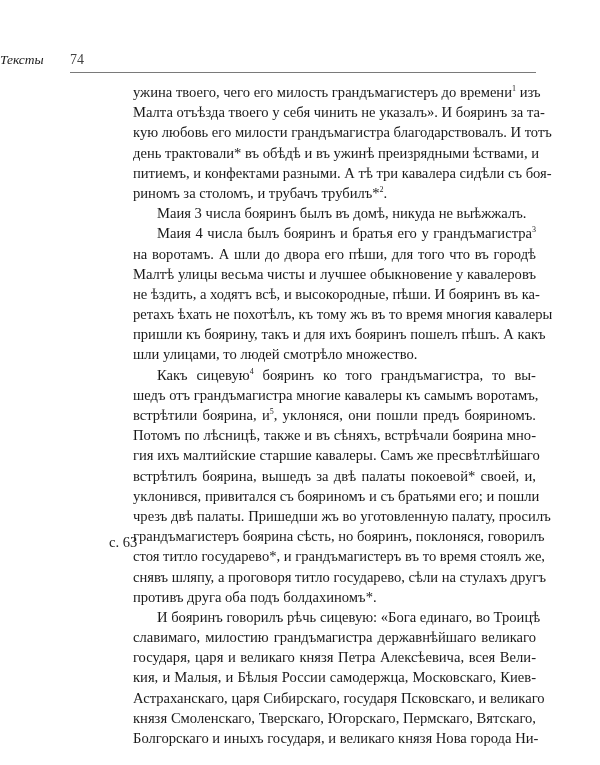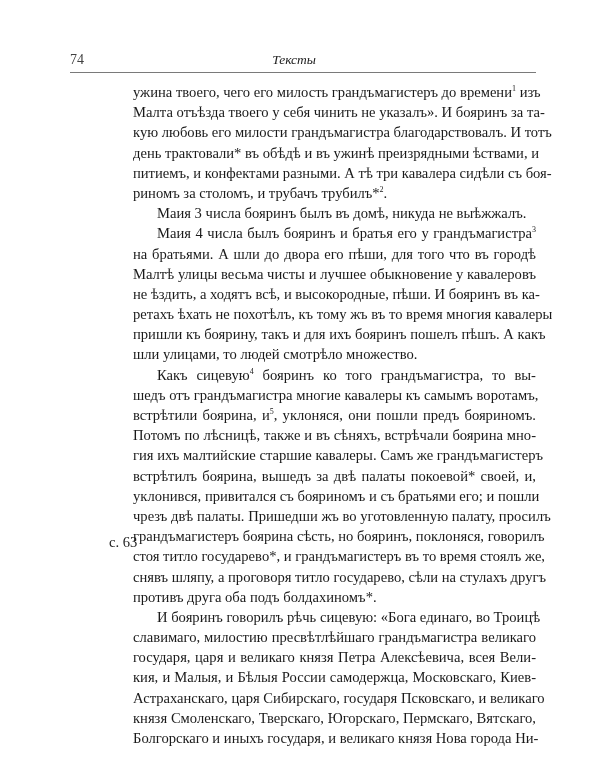--- a/index.html
+++ b/index.html
@@ -7,21 +7,21 @@
       width: 600px; height: 765px; position: relative; overflow: hidden;
       font-family: "Liberation Serif", "DejaVu Serif", serif;
       color: #1a1a1a;
     }
     .page-number {
       position: absolute; left: 70px; top: 52px;
       font-size: 14px; color: #404040;
     }
     .running-head {
       position: absolute; left: 0; width: 588px; top: 52px;
-      text-align: center; font-style: italic; font-size: 13.5px; color: #222;
+      font-style: italic; font-size: 13.5px; color: #222;
     }
     .head-rule {
       position: absolute; left: 70px; top: 72px; width: 466px; height: 0;
       border-top: 1px solid #7a7a7a;
     }
     .body-text {
       position: absolute; left: 133px; top: 82px; width: 403px;
       font-size: 14.6px; line-height: 20.2px; text-align: justify;
     }
     .body-text .line {
@@ -48,39 +48,39 @@
 
   <div class="body-text" id="body-text">
       <span class="line"><span>ужина твоего, чего его милость грандъмагистеръ до времени</span><sup>1</sup><span> изъ</span></span>
       <span class="line"><span>Малта отъѣзда твоего у себя чинить не указалъ». И бояринъ за та-</span></span>
       <span class="line"><span>кую любовь его милости грандъмагистра благодарствовалъ. И тотъ</span></span>
       <span class="line"><span>день трактовали* въ обѣдѣ и въ ужинѣ преизрядными ѣствами, и</span></span>
       <span class="line"><span>питиемъ, и конфектами разными. А тѣ три кавалера сидѣли съ боя-</span></span>
       <span class="line last"><span>риномъ за столомъ, и трубачъ трубилъ*</span><sup>2</sup><span>.</span></span>
       <span class="line indent last"><span>Маия 3 числа бояринъ былъ въ домѣ, никуда не выѣжжалъ.</span></span>
       <span class="line indent"><span>Маия 4 числа былъ бояринъ и братья его у грандъмагистра</span><sup>3</sup></span>
-      <span class="line"><span>на братьями. А шли до двора его пѣши, для того что въ городѣ</span></span>
+      <span class="line"><span>на воротамъ. А шли до двора его пѣши, для того что въ городѣ</span></span>
       <span class="line"><span>Малтѣ улицы весьма чисты и лучшее обыкновение у кавалеровъ</span></span>
       <span class="line"><span>не ѣздить, а ходятъ всѣ, и высокородные, пѣши. И бояринъ въ ка-</span></span>
       <span class="line"><span>ретахъ ѣхать не похотѣлъ, къ тому жъ въ то время многия кавалеры</span></span>
       <span class="line"><span>пришли къ боярину, такъ и для ихъ бояринъ пошелъ пѣшъ. А какъ</span></span>
       <span class="line last"><span>шли улицами, то людей смотрѣло множество.</span></span>
       <span class="line indent"><span>Какъ сицевую</span><sup>4</sup><span> бояринъ ко того грандъмагистра, то вы-</span></span>
       <span class="line"><span>шедъ отъ грандъмагистра многие кавалеры къ самымъ воротамъ,</span></span>
       <span class="line"><span>встрѣтили боярина, и</span><sup>5</sup><span>, уклоняся, они пошли предъ бояриномъ.</span></span>
       <span class="line"><span>Потомъ по лѣсницѣ, также и въ сѣняхъ, встрѣчали боярина мно-</span></span>
-      <span class="line"><span>гия ихъ малтийские старшие кавалеры. Самъ же грандъмагистеръ</span></span>
+      <span class="line"><span>гия ихъ малтийские старшие кавалеры. Самъ же пресвѣтлѣйшаго</span></span>
       <span class="line"><span>встрѣтилъ боярина, вышедъ за двѣ палаты покоевой* своей, и,</span></span>
       <span class="line"><span>уклонився, привитался съ бояриномъ и съ братьями его; и пошли</span></span>
       <span class="line"><span>чрезъ двѣ палаты. Пришедши жъ во уготовленную палату, просилъ</span></span>
       <span class="line"><span>грандъмагистеръ боярина сѣсть, но бояринъ, поклоняся, говорилъ</span></span>
       <span class="line"><span>стоя титло государево*, и грандъмагистеръ въ то время стоялъ же,</span></span>
       <span class="line"><span>снявъ шляпу, а проговоря титло государево, сѣли на стулахъ другъ</span></span>
       <span class="line last"><span>противъ друга оба подъ болдахиномъ*.</span></span>
       <span class="line indent"><span>И бояринъ говорилъ рѣчь сицевую: «Бога единаго, во Троицѣ</span></span>
-      <span class="line"><span>славимаго, милостию пресвѣтлѣйшаго грандъмагистра великаго</span></span>
+      <span class="line"><span>славимаго, милостию грандъмагистра державнѣйшаго великаго</span></span>
       <span class="line"><span>государя, царя и великаго князя Петра Алексѣевича, всея Вели-</span></span>
       <span class="line"><span>кия, и Малыя, и Бѣлыя России самодержца, Московскаго, Киев-</span></span>
       <span class="line"><span>Астраханскаго, царя Сибирскаго, государя Псковскаго, и великаго</span></span>
       <span class="line"><span>князя Смоленскаго, Тверскаго, Югорскаго, Пермскаго, Вятскаго,</span></span>
       <span class="line"><span>Болгорскаго и иныхъ государя, и великаго князя Нова города Ни-</span></span>
     </div>
 </div>
 
 </body></html>

